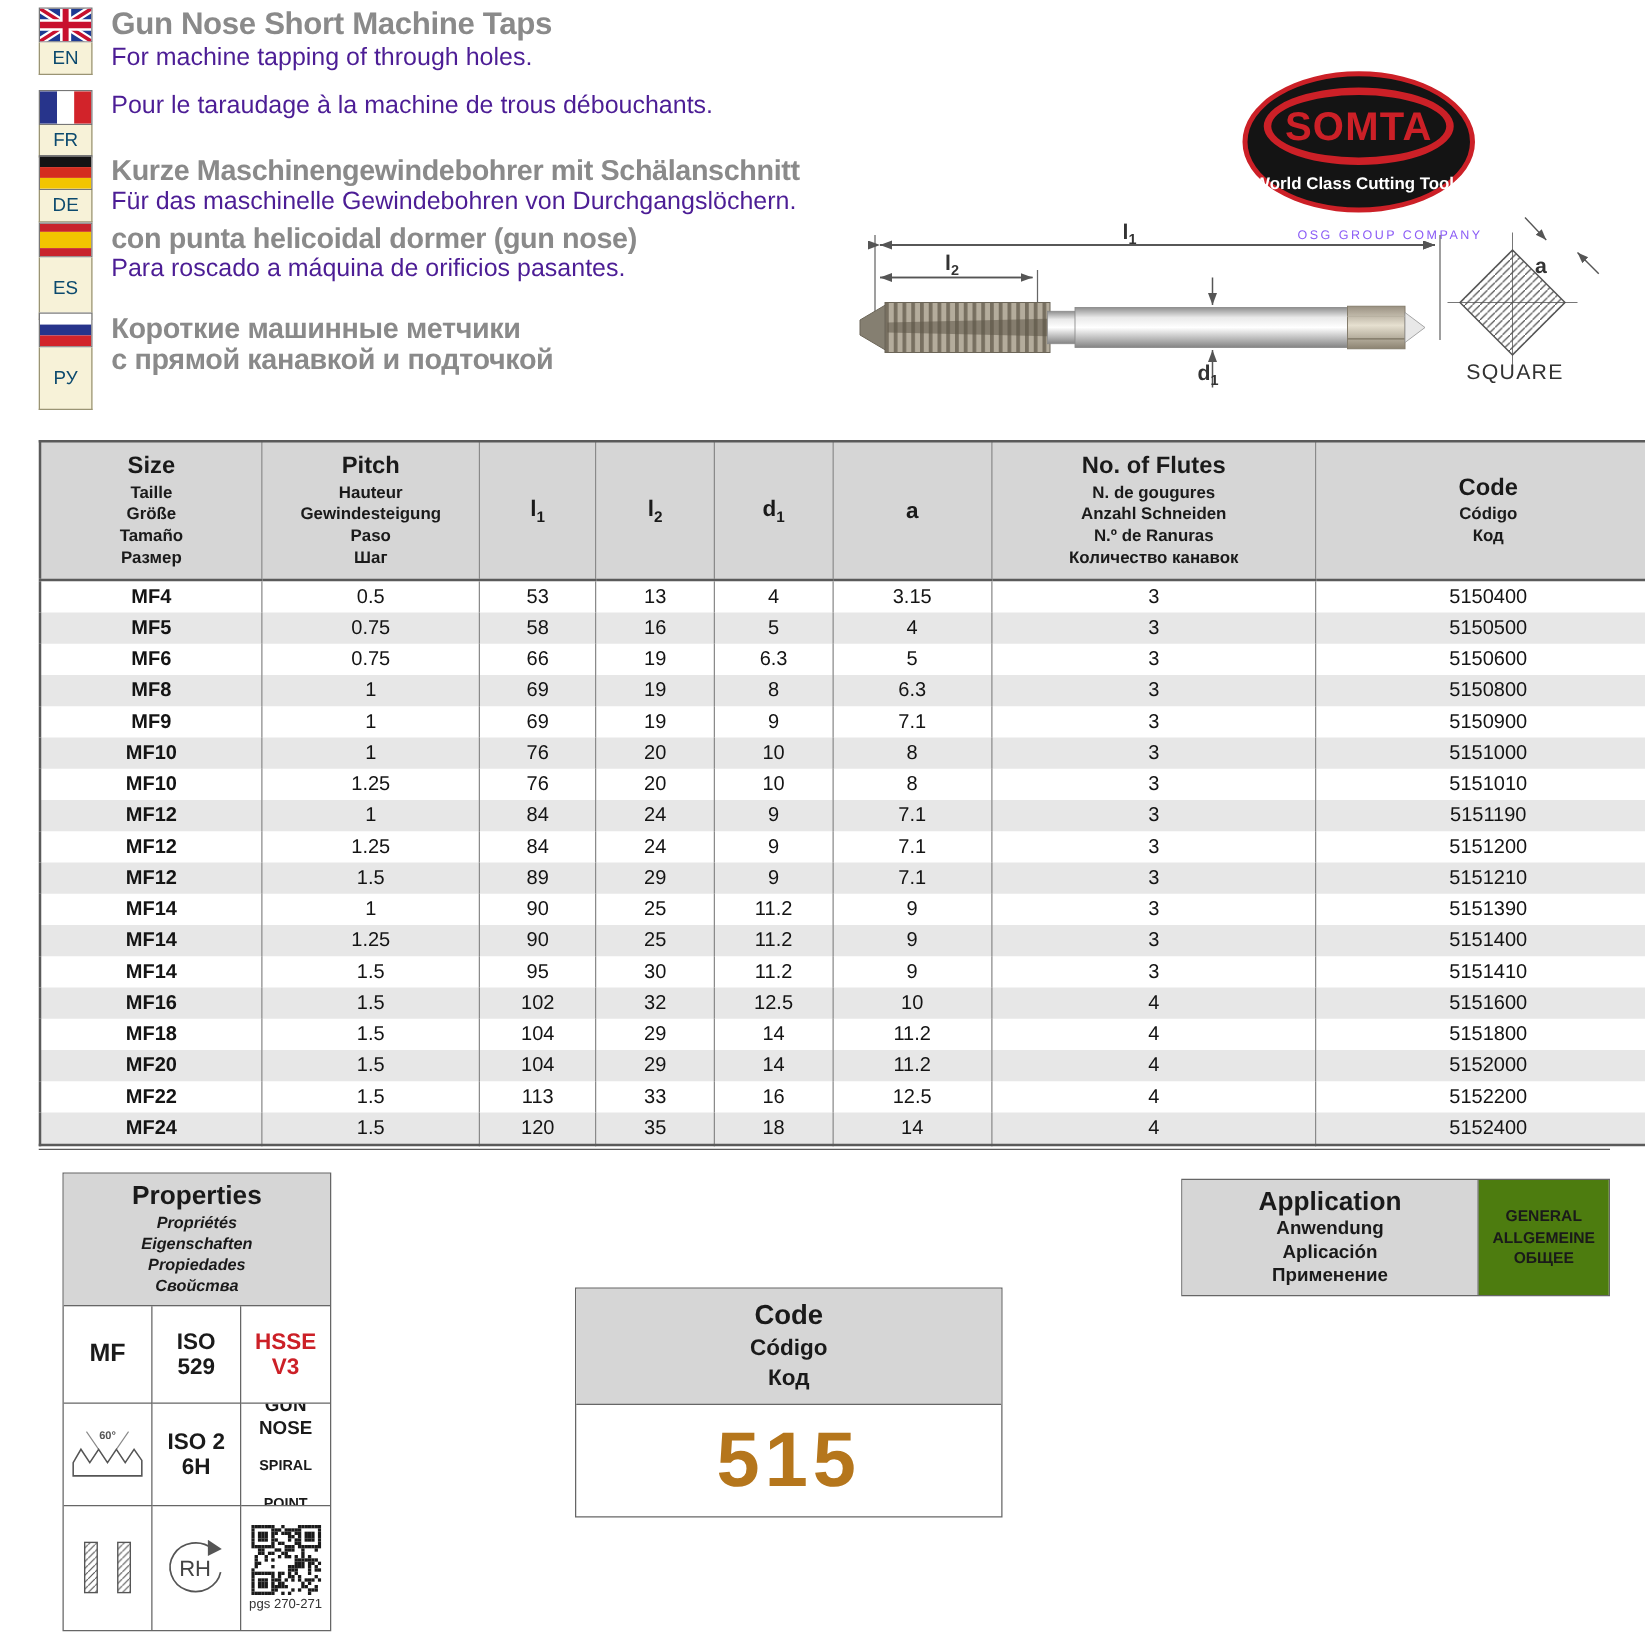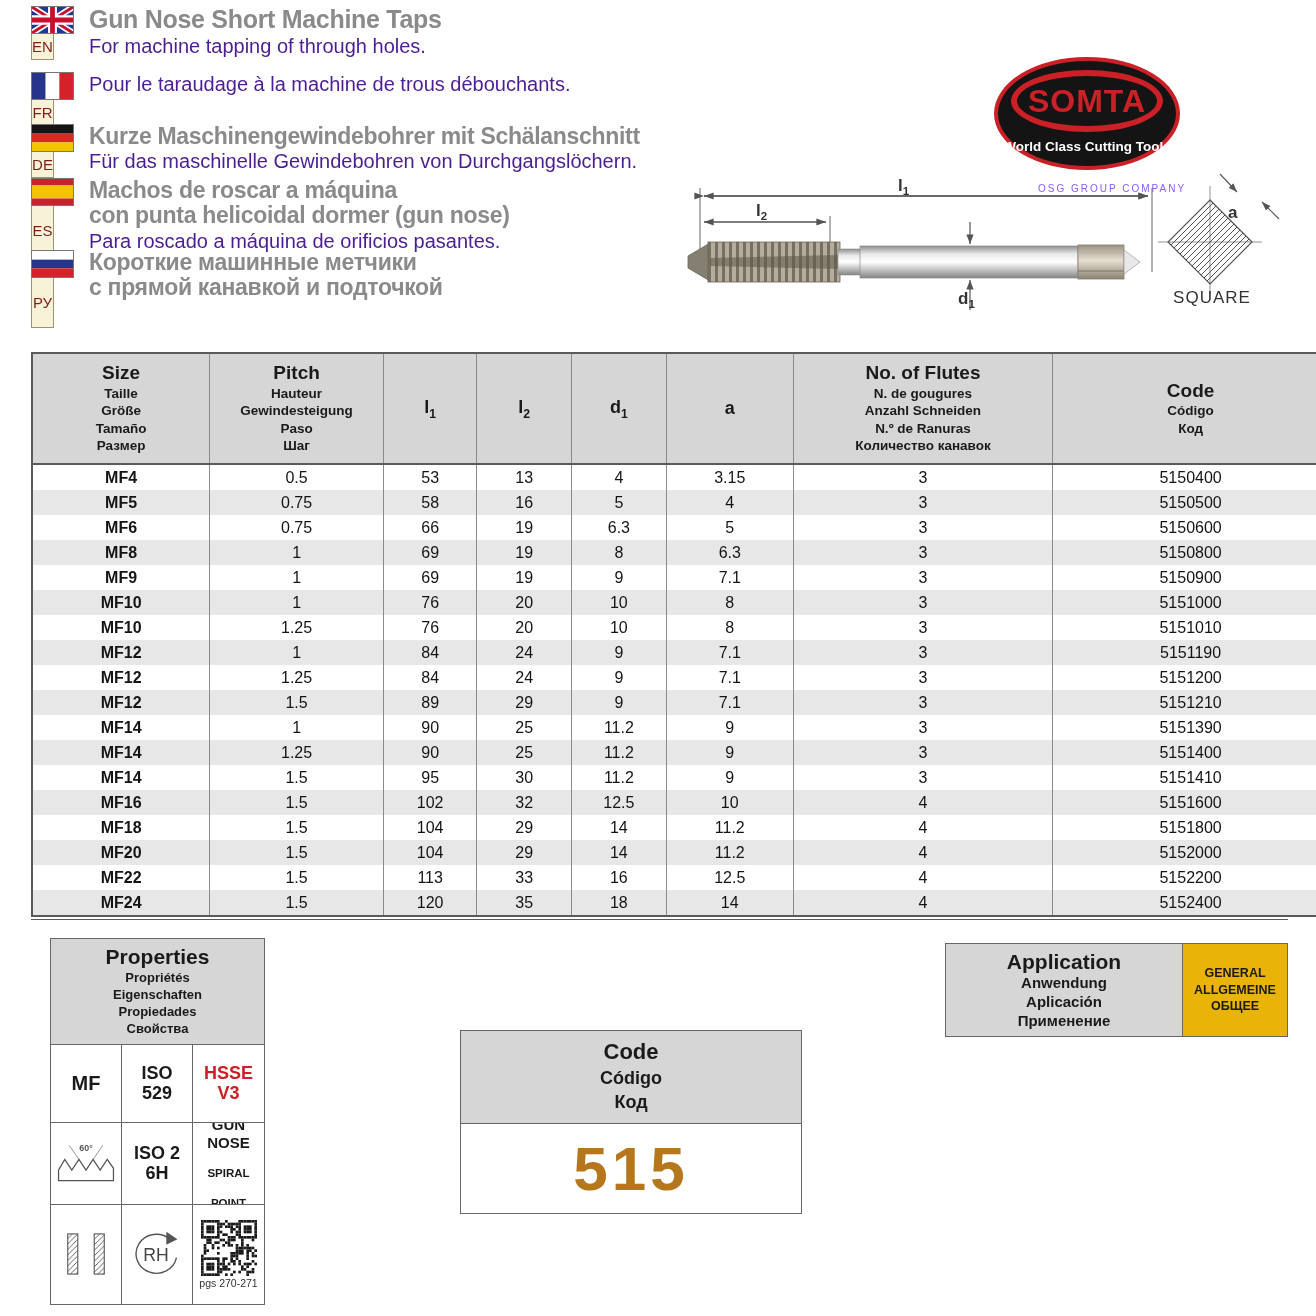--- a/index.html
+++ b/index.html
@@ -3,23 +3,23 @@
 <meta charset="utf-8">
 <style>
   html,body{margin:0;padding:0;background:#fff;}
   .page{position:relative;width:1316px;height:1316px;background:#fff;overflow:hidden;
         font-family:"Liberation Sans","DejaVu Sans",sans-serif;color:#1a1a1a;}
   
   .lang-block{position:absolute;left:31px;display:flex;align-items:flex-start;}
   .flag-col{width:45px;flex:0 0 45px;display:flex;flex-direction:column;}
   .flag{width:43px;height:28px;border:1px solid #777;box-sizing:border-box;background:#fff;}
   .flag svg{display:block;width:100%;height:100%;}
-  .lang-code{width:23px;box-sizing:border-box;background:var(--flag-label-bg,#f7f2d8);
+  .lang-code{width:43px;box-sizing:border-box;background:var(--flag-label-bg,#f7f2d8);
              border:1px solid #9a9474;border-top:none;display:flex;align-items:center;
-             justify-content:center;font-size:15px;color:#7f1d1d;}
+             justify-content:center;font-size:15px;color:#0c4a6e;}
   .lang-text{margin-left:13px;padding-top:0;}
   .lang-title{font-weight:bold;color:#8a8a8a;font-size:23px;line-height:1.1;letter-spacing:-0.3px;}
   .lang-block:first-child .lang-title{font-size:25px;}
   .lang-body{color:#4c1d95;font-size:20px;line-height:1.12;margin-top:1px;}
   
   .logo{position:absolute;left:994px;top:57px;width:186px;height:116px;}
   .logo-oval{position:relative;width:186px;height:113px;background:#141414;border:4px solid var(--accent-red,#cc2027);
              border-radius:50%;box-sizing:border-box;}
   .logo-ring{position:absolute;left:13px;top:9px;right:13px;height:62px;border:6px solid var(--accent-red,#cc2027);
              border-radius:50%;display:flex;align-items:center;justify-content:center;box-sizing:border-box;}
@@ -44,21 +44,21 @@
   .h-sym{font-size:18px;font-weight:bold;color:#1a1a1a;}
   .spec-table td{border-left:1px solid #8a8a8a;text-align:center;font-size:16px;color:#141414;
                  height:25px;padding:0;}
   .spec-table tbody tr:nth-child(even){background:var(--stripe-gray,#e7e7e7);}
   .spec-table td.size{font-weight:bold;}
   .table-underline{position:absolute;left:31px;top:919px;width:1257px;border-top:1.5px solid #5a5a5a;}
   
   .props{position:absolute;left:50px;top:938px;width:215px;border:1px solid #666;box-sizing:border-box;background:#fff;}
   .props-header{background:var(--header-gray,#d9d9d9);border-bottom:1px solid #666;text-align:center;padding:5px 2px 6px;}
   .ph-main{font-size:21px;font-weight:bold;line-height:1.25;}
-  .ph-sub{font-size:13px;font-weight:bold;line-height:1.3;}
+  .ph-sub{font-size:13px;font-weight:bold;line-height:1.3;font-style:italic;}
   .props-grid{display:grid;grid-template-columns:1fr 1fr 1fr;}
   .props-cell{border-right:1px solid #666;border-bottom:1px solid #666;display:flex;flex-direction:column;
               align-items:center;justify-content:center;text-align:center;overflow:hidden;}
   .props-cell:nth-child(3n){border-right:none;}
   .props-grid .row1{height:77px;} .props-grid .row2{height:81px;} .props-grid .row3{height:99px;}
   .props-grid .row3{border-bottom:none;}
   .pc-lg{font-size:20px;font-weight:bold;} .pc-md{font-size:18px;font-weight:bold;line-height:1.15;}
   .pc-red{color:var(--accent-red,#cc2027);}
   .pc-main{font-size:15px;font-weight:bold;line-height:1.15;}
   .pc-sub{font-size:11.5px;font-weight:bold;line-height:1.2;margin-top:16px;}
@@ -70,21 +70,21 @@
   .ch-sub{font-size:18px;font-weight:bold;line-height:1.35;}
   .code-value{height:89px;display:flex;align-items:center;justify-content:center;
               font-size:62px;font-weight:bold;color:var(--code-orange,#b5761c);letter-spacing:4px;}
   
   .app-box{position:absolute;left:945px;top:943px;width:343px;height:94px;display:flex;
            border:1px solid #666;box-sizing:border-box;}
   .app-left{flex:0 0 236px;background:var(--header-gray,#d9d9d9);border-right:1px solid #666;
             display:flex;flex-direction:column;align-items:center;justify-content:center;}
   .al-main{font-size:21px;font-weight:bold;line-height:1.2;}
   .al-sub{font-size:15px;font-weight:bold;line-height:1.25;}
-  .app-right{flex:1;background:#eab308;display:flex;flex-direction:column;align-items:center;justify-content:center;}
+  .app-right{flex:1;background:#4d7c0f;display:flex;flex-direction:column;align-items:center;justify-content:center;}
   .ar-line{font-size:12.5px;font-weight:bold;line-height:1.35;color:#1a1a1a;}
 </style>
 </head>
 <body>
 
 <div class="page" style="--accent-red: #cc2027; --code-orange: #b5761c; --header-gray: #d6d6d6; --stripe-gray: #e7e7e7; --flag-label-bg: #f7f2d8;">
 
   <svg width="0" height="0" style="position:absolute">
     <defs>
       <pattern id="hatch" patternUnits="userSpaceOnUse" width="6" height="6">
@@ -167,21 +167,20 @@
           <div class="flag">
             <svg viewBox="0 0 60 36" preserveAspectRatio="none">
               <rect width="60" height="9" fill="#c8232c"></rect>
               <rect y="9" width="60" height="18" fill="#f2c500"></rect>
               <rect y="27" width="60" height="9" fill="#c8232c"></rect>
             </svg>
           </div>
           <div class="lang-code" style="height:50px">ES</div>
         </div>
         <div class="lang-text">
-          <div class="lang-title">Machos de roscar a máquina</div>
           <div class="lang-title">con punta helicoidal dormer (gun nose)</div>
           <div class="lang-body">Para roscado a máquina de orificios pasantes.</div>
         </div>
       </div>
       <div class="lang-block" style="top: 250px;">
         <div class="flag-col">
           <div class="flag">
             <svg viewBox="0 0 60 36" preserveAspectRatio="none">
               <rect width="60" height="12" fill="#fff"></rect>
               <rect y="12" width="60" height="12" fill="#27348b"></rect>

